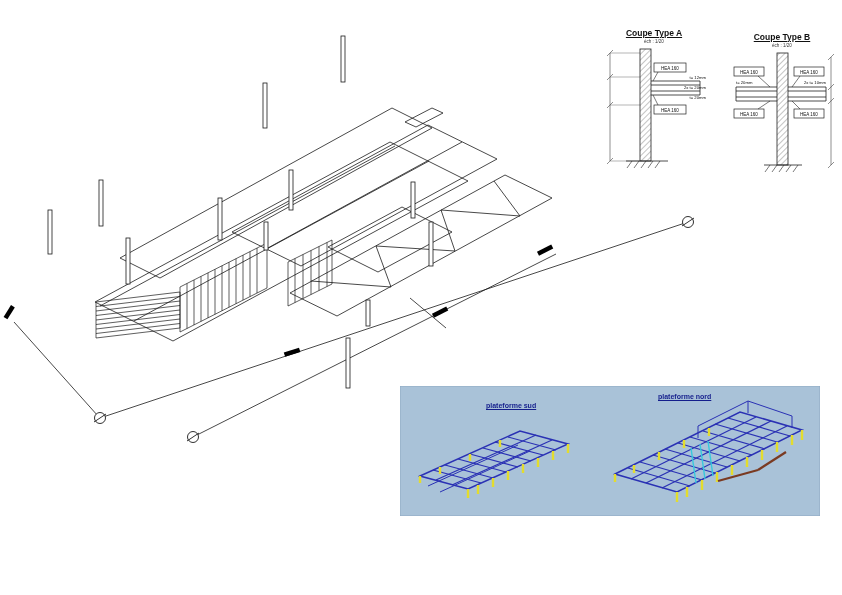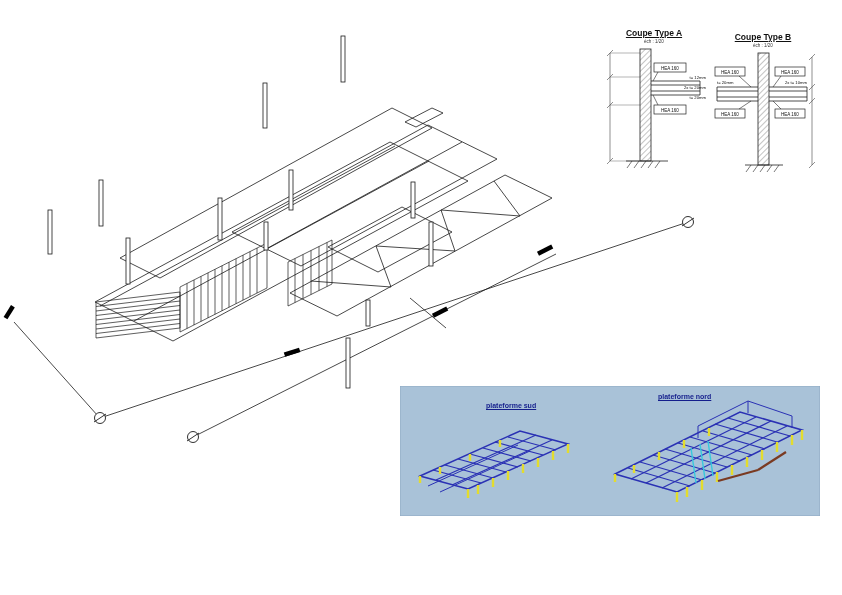--- a/index.html
+++ b/index.html
@@ -165,21 +165,21 @@
         <line x1="30" y1="114" x2="72" y2="114"></line>
         <line x1="36" y1="114" x2="31" y2="121" stroke-width="0.6"></line>
         <line x1="43" y1="114" x2="38" y2="121" stroke-width="0.6"></line>
         <line x1="50" y1="114" x2="45" y2="121" stroke-width="0.6"></line>
         <line x1="57" y1="114" x2="52" y2="121" stroke-width="0.6"></line>
         <line x1="64" y1="114" x2="59" y2="121" stroke-width="0.6"></line>
       </g>
     </svg>
   </div>
 
-  <div class="coupe" style="left:711px;top:32px;width:104px;">
+  <div class="coupe" style="left:730px;top:32px;width:104px;">
     <div class="coupe-title">Coupe Type B</div>
     <div class="coupe-scale">éch : 1/20</div>
     <svg width="104" height="126" viewBox="0 0 104 126">
 
       <rect x="47" y="2" width="11" height="112" fill="url(#hatchA)" stroke="#222" stroke-width="0.8"></rect>
 
       <g stroke="#222" stroke-width="0.8" fill="none">
         <line x1="6" y1="36" x2="47" y2="36"></line>
         <line x1="6" y1="40" x2="47" y2="40"></line>
         <line x1="6" y1="46" x2="47" y2="46"></line>

